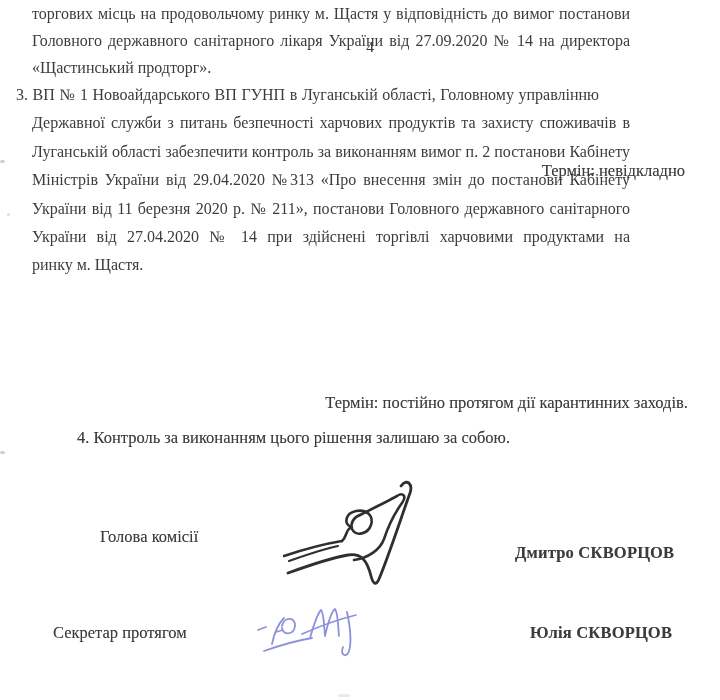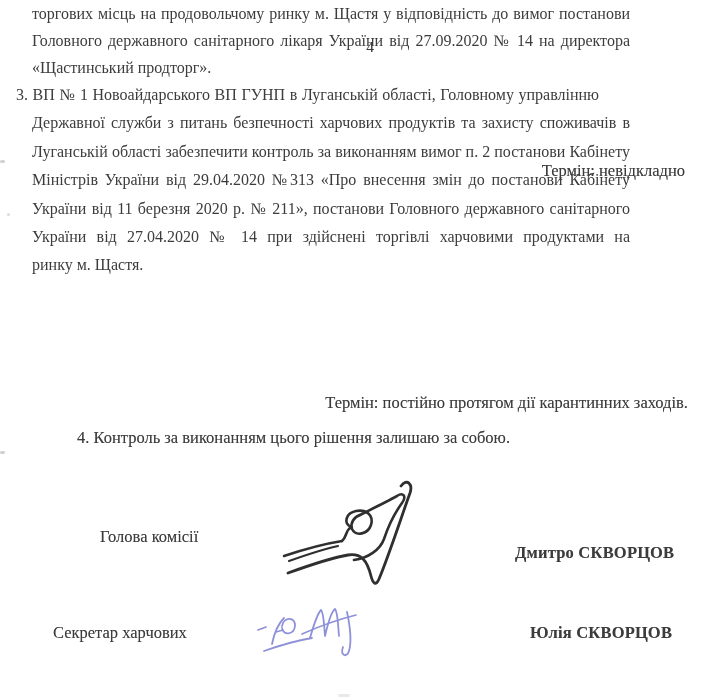--- a/index.html
+++ b/index.html
@@ -103,21 +103,21 @@
       <path stroke-width="2.4" d="M16,93 C34,87 55,81 74,78"></path>
       <path stroke-width="2.2" d="M21,98 C38,92 56,86 70,83"></path>
       <path stroke-width="2.6" d="M74,78 C79,74 77,68 83,64 C75,60 78,50 88,48 C98,46 106,52 103,62 C100,71 88,74 84,66 C82,60 86,54 92,52"></path>
       <path stroke-width="2.6" d="M92,52 C104,46 120,38 129,33 C135,29 139,33 134,40 C126,51 120,64 116,76 C112,87 100,95 86,97"></path>
       <path stroke-width="2.8" d="M20,110 C45,101 68,94 80,92 C93,90 99,97 103,113 C105,121 108,123 111,116 C121,92 133,55 142,30 C145,21 139,15 133,23"></path>
     </g>
   </svg>
 
   <div class="txt sig-name sig-name-1">Дмитро СКВОРЦОВ</div>
 
-  <div class="txt sig-label-2">Секретар харчових</div>
+  <div class="txt sig-label-2">Секретар протягом</div>
 
   <svg class="sig-svg secretary" viewBox="0 0 115 72">
     <g fill="none" stroke-linecap="round" stroke-linejoin="round" opacity="0.9" stroke="#8286d6">
       <path stroke-width="1.7" d="M6,34 L14,31"></path>
       <path stroke-width="1.8" d="M20,48 C22,38 26,28 32,22"></path>
       <path stroke-width="1.8" d="M30,30 C32,20 44,21 43,30 C42,39 31,40 30,32"></path>
       <path stroke-width="1.5" d="M24,36 L31,34"></path>
       <path stroke-width="1.8" d="M12,55 C32,48 48,44 60,42"></path>
       <path stroke-width="1.8" d="M58,42 C62,28 66,17 69,14 C72,17 72,30 73,40 C76,27 80,15 83,13 C86,16 86,30 87,40"></path>
       <path stroke-width="1.7" d="M50,38 C68,30 88,23 104,19"></path>

